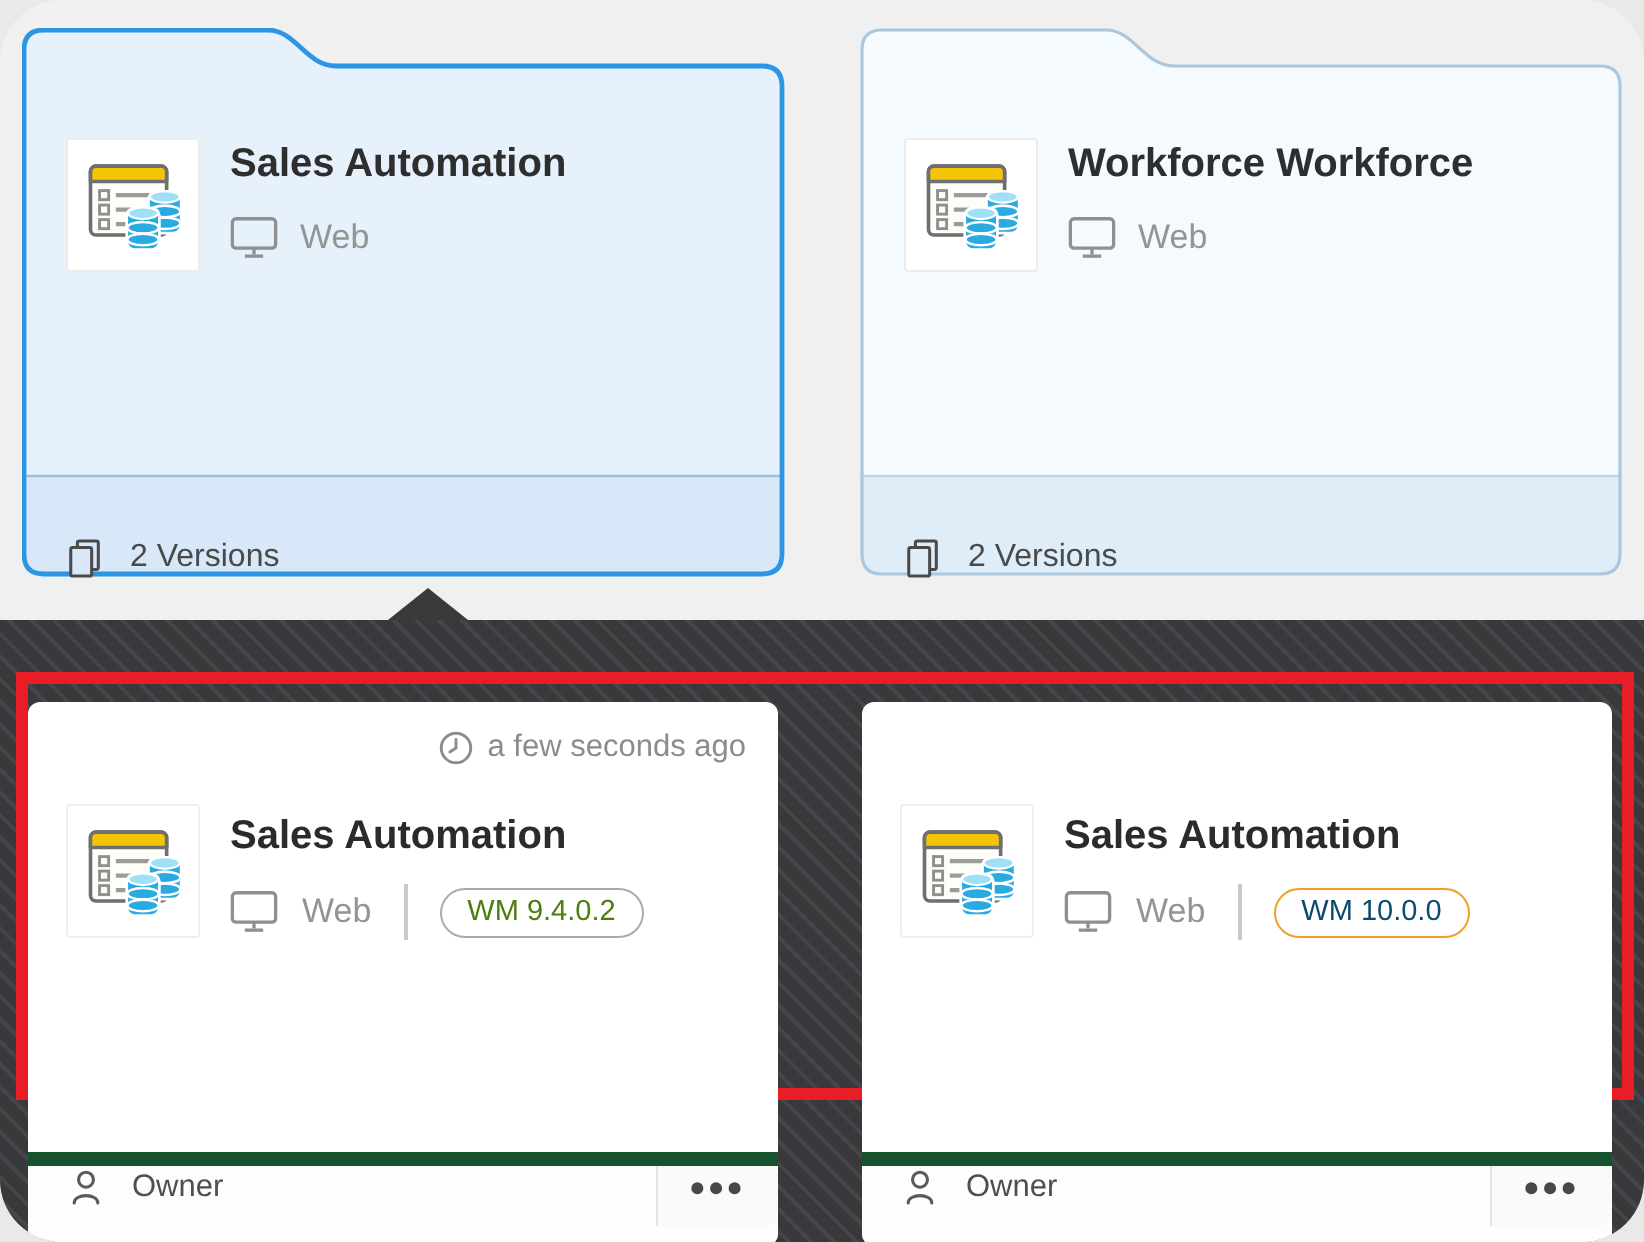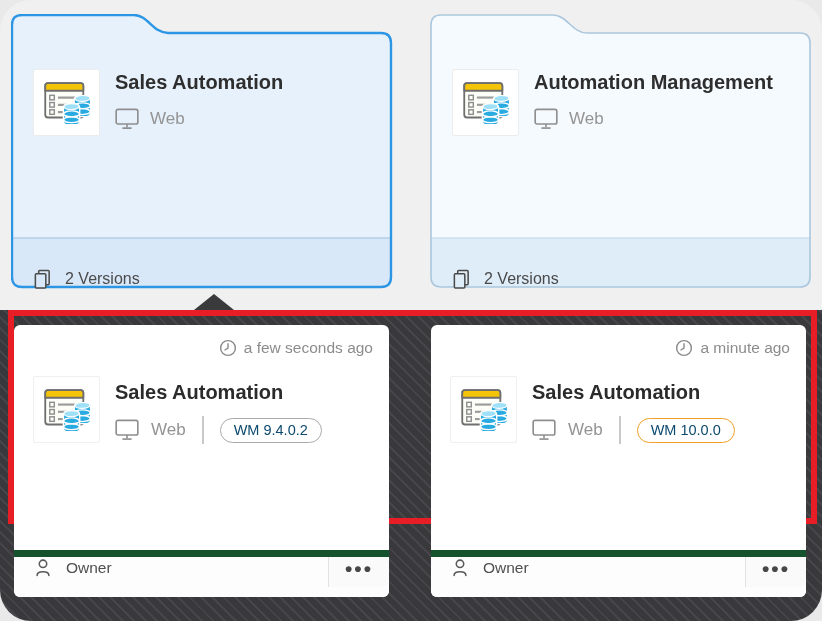--- a/index.html
+++ b/index.html
@@ -40,21 +40,21 @@
   .overlay{
     position:absolute; left:0; top:310px; width:822px; height:311px;
     background:repeating-linear-gradient(45deg,#39393b 0px,#39393b 6px,#46464a 6px,#46464a 8px);
   }
   .pointer{
     position:absolute; left:194px; top:-16px; width:0; height:0;
     border-left:20px solid transparent; border-right:20px solid transparent;
     border-bottom:16px solid #3a3a3c;
   }
   .highlight{
-    position:absolute; left:8px; top:0; width:809px; height:214px;
+    position:absolute; left:8px; top:26px; width:809px; height:214px;
     border:6px solid #e71e26;
     display:flex; gap:42px; padding:9px 4px 4px 0;
   }
 
   
   .vcard{
     position:relative; width:375px; height:272px; background:#ffffff;
     border-radius:6px;
   }
   .v-time{
@@ -67,21 +67,21 @@
     display:flex; align-items:center; justify-content:center;
   }
   .v-title{ font-size:20px; font-weight:bold; color:#2b2b2b; margin-top:5px; white-space:nowrap; }
   .v-meta{ display:flex; align-items:center; gap:12px; margin-top:12px; color:#949494; font-size:17px; }
   .v-meta .mon{ color:#8f8f8f; }
   .v-sep{ width:2px; height:28px; background:#c9c9c9; margin:0 4px; }
   .badge{
     display:inline-block; padding:3px 13px 4px; border-radius:999px;
     font-size:14.5px; white-space:nowrap;
   }
-  .badge--gray  { color:#0c4a6e; border:1.5px solid #ababab; }
+  .badge--gray  { color:#4d7c0f; border:1.5px solid #ababab; }
   .badge--orange{ color:#0c4a6e; border:1.5px solid #f0a028; }
   .v-foot{
     position:absolute; left:0; right:0; bottom:0; height:47px;
     border-top:7px solid #14532d; display:flex; align-items:flex-start;
     background:#fdfdfd; border-radius:0 0 6px 6px;
   }
   .v-foot-left{
     flex:1; display:flex; align-items:center; gap:13px; padding-left:19px;
     color:#4f4f4f; font-size:15.5px;
   }
@@ -179,21 +179,21 @@
       <path d="M11 1 H123 C137 1 142 19 157 19 H370 Q380 19 380 29 V263 Q380 273 370 273 H11 Q1 273 1 263 V11 Q1 1 11 1 Z" fill="#f5fafe"></path>
       <path d="M1 224 H380 V263 Q380 273 370 273 H11 Q1 273 1 263 Z" fill="#dfedf9"></path>
       <line x1="1" y1="224" x2="380" y2="224" stroke="#bdd5e8" stroke-width="1.2"></line>
       <path d="M11 1 H123 C137 1 142 19 157 19 H370 Q380 19 380 29 V263 Q380 273 370 273 H11 Q1 273 1 263 V11 Q1 1 11 1 Z" fill="none" stroke="#abc7dd" stroke-width="1.6"></path>
     </svg>
     <div class="f-iconbox">
       <svg width="58" height="58">
           <use href="#sym-app"></use>
         </svg>
     </div>
-    <div class="f-title">Automation Management</div>
+    <div class="f-title">Workforce Workforce</div>
     <div class="f-meta">
       <svg class="mon" width="24" height="22">
           <use href="#sym-monitor"></use>
         </svg>
       <span>Web</span>
     </div>
     <div class="f-footer">
       <svg width="19" height="21">
           <use href="#sym-pages"></use>
         </svg>
@@ -236,26 +236,20 @@
             <svg class="usr" width="20" height="21">
                 <use href="#sym-user"></use>
               </svg>
             <span>Owner</span>
           </div>
           <div class="v-menu">•••</div>
         </div>
       </div>
 
       <div class="vcard">
-        <div class="v-time">
-          <svg width="18" height="18">
-              <use href="#sym-clock"></use>
-            </svg>
-          <span>a minute ago</span>
-        </div>
         <div class="v-main">
           <div class="v-iconbox">
             <svg width="58" height="58">
                 <use href="#sym-app"></use>
               </svg>
           </div>
           <div>
             <div class="v-title">Sales Automation</div>
             <div class="v-meta">
               <svg class="mon" width="24" height="22">

